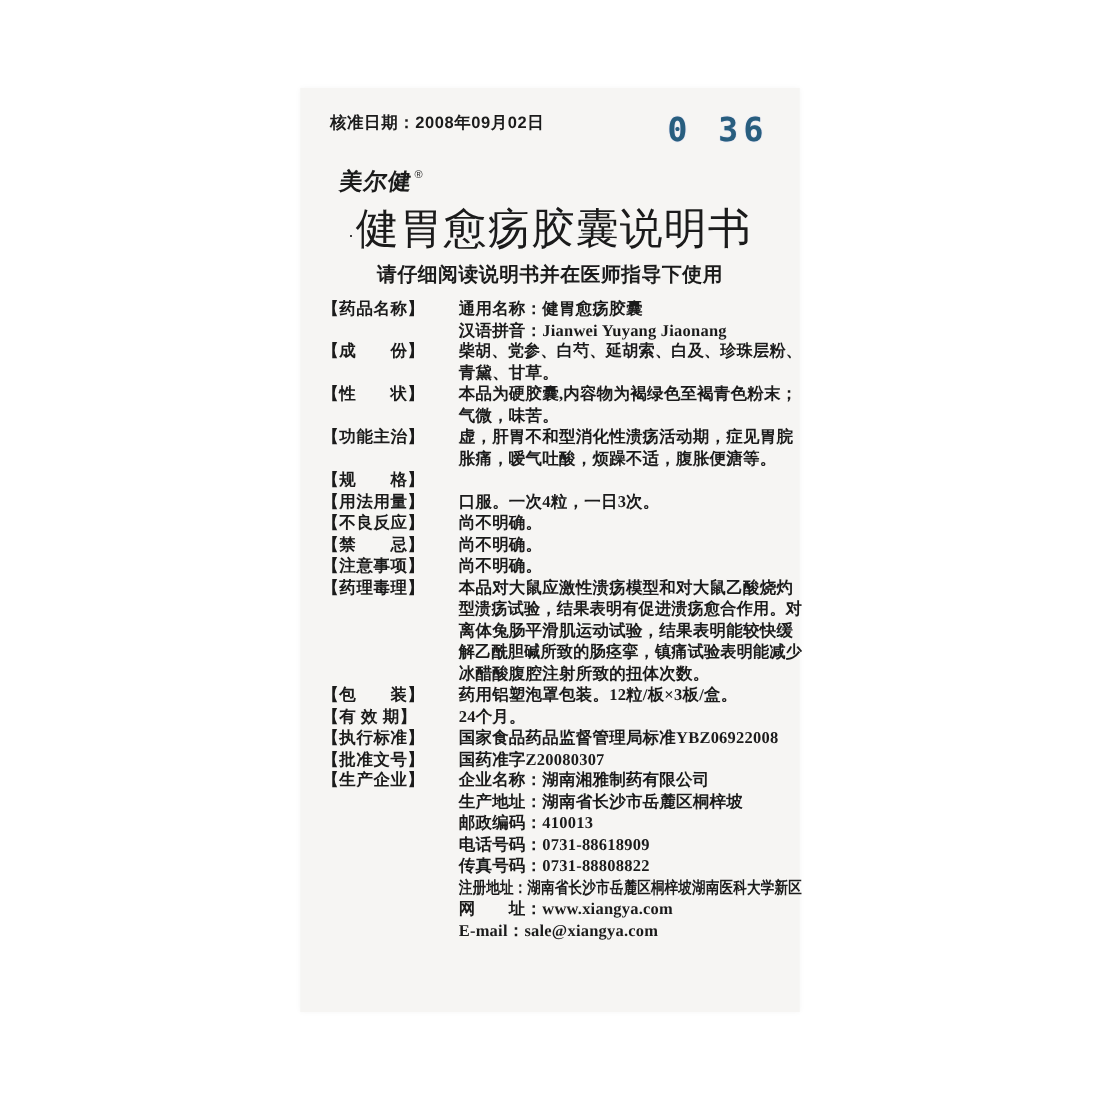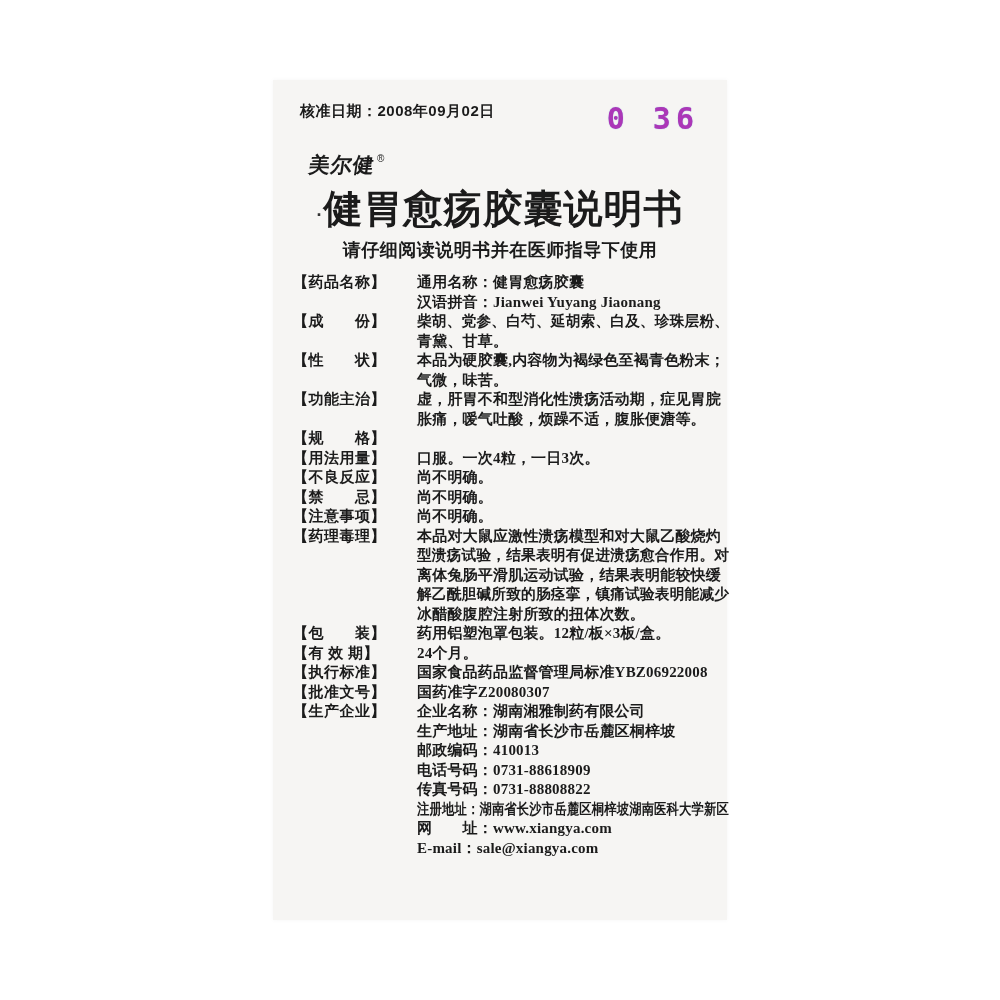--- a/index.html
+++ b/index.html
@@ -58,21 +58,21 @@
     font-weight: normal;
     vertical-align: 10px;
     margin-left: 1px;
     transform: skewX(8deg);
     display: inline-block;
   }
   .title {
     margin: 12px 0 3px 0;
     text-align: center;
     font-family: "Liberation Sans", "DejaVu Sans", sans-serif;
-    font-weight: bold;
+    font-weight: normal;
     font-size: 39px;
     line-height: 44px;
     letter-spacing: 1px;
     white-space: nowrap;
   }
   .title .tprefix {
     font-size: 18px;
     vertical-align: 6px;
     margin-right: 1px;
     color: #333;
@@ -109,21 +109,21 @@
   }
 </style>
 </head>
 <body>
 
 <div class="canvas">
   <div class="paper">
 
     <div class="topbar">
       <span class="approval">核准日期：2008年09月02日</span>
-      <span class="stamp" id="stamp" style="color: #a21caf;">0 36</span>
+      <span class="stamp" id="stamp" style="color: #0c4a6e;">0 36</span>
     </div>
 
     <div class="brand-row">
       <span class="brand"><span>美尔健</span><sup>®</sup></span>
     </div>
 
     <h1 class="title"><span class="tprefix">.</span><span>健胃愈疡胶囊说明书</span></h1>
 
     <div class="subtitle">请仔细阅读说明书并在医师指导下使用</div>
 

